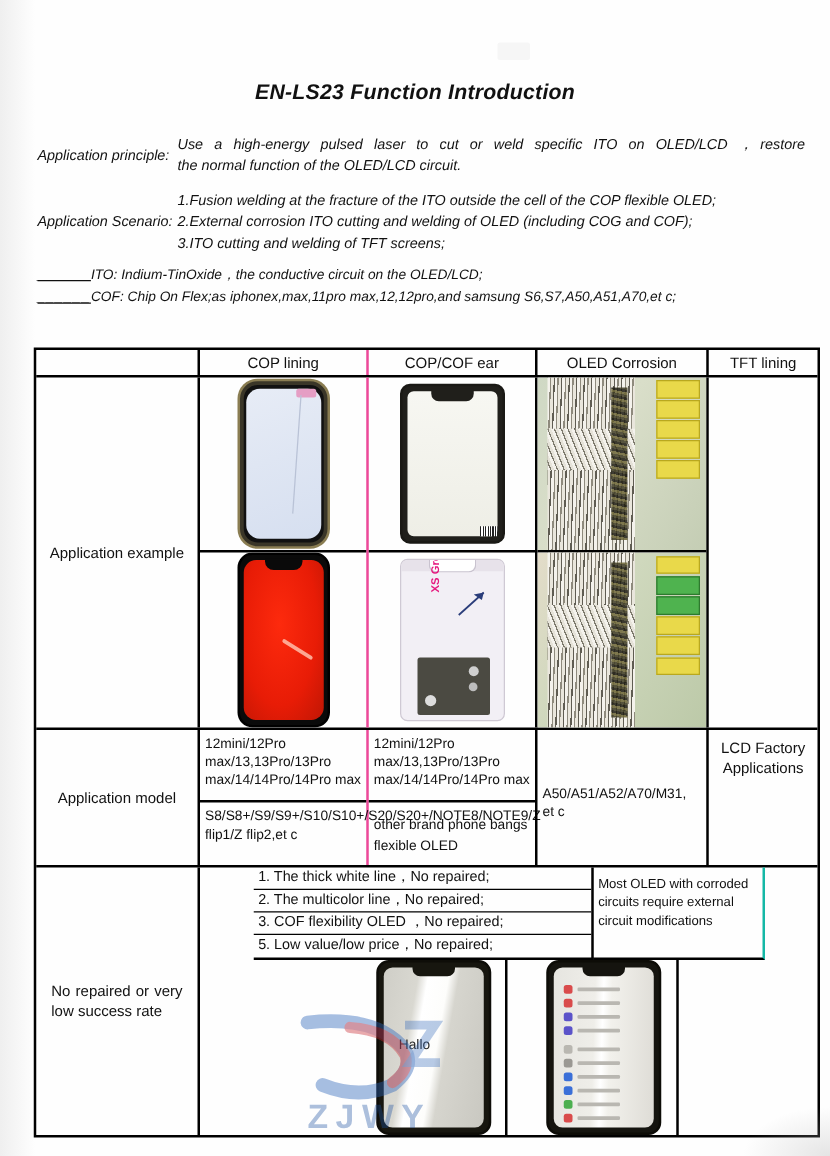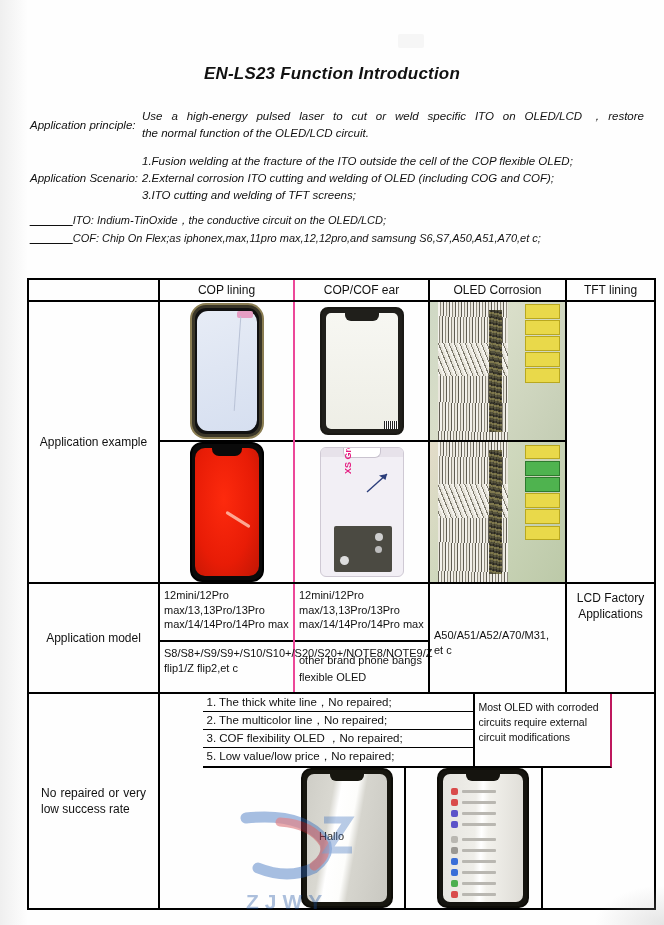--- a/index.html
+++ b/index.html
@@ -209,22 +209,22 @@
   }
   .ph-apps .lab{
     position:absolute;left:19px;width:34px;height:3px;background:#b9b7b1;border-radius:1px;
   }
   
   .watermark{
     position:absolute;left:228px;top:810px;width:180px;height:100px;
     pointer-events:none;opacity:.55;
   }
   .wm-text{
-    position:absolute;left:18px;top:80px;
-    font-size:21px;font-weight:bold;letter-spacing:6px;color:#1a4fa0;opacity:.65;
+    position:absolute;left:18px;top:68px;
+    font-size:27px;font-weight:bold;letter-spacing:6px;color:#1a4fa0;opacity:.65;
   }
   .corner-fade{
     position:absolute;right:0;bottom:0;width:70px;height:40px;
     background:radial-gradient(ellipse at 100% 100%, rgba(180,180,180,.35), rgba(255,255,255,0) 70%);
   }
   .topleft-fade{
     position:absolute;left:0;top:0;width:28px;height:925px;
     background:linear-gradient(90deg, rgba(235,235,235,.8), rgba(255,255,255,0));
   }
   .tiny-artifact{
@@ -416,21 +416,21 @@
       </div>
 
       <div style="flex:1;display:flex;flex-direction:column;box-sizing:border-box;align-items:center;">
         <div style="display:flex;box-sizing:border-box;">
           <div style="width:272px;flex:0 0 272px;border-right:2px solid #000;border-bottom:2px solid #000;box-sizing:border-box;">
             <div class="norep-item">1. The thick white line，No repaired;</div>
             <div class="norep-item">2. The multicolor line，No repaired;</div>
             <div class="norep-item">3. COF flexibility OLED ，No repaired;</div>
             <div class="norep-item last">5. Low value/low price，No repaired;</div>
           </div>
-          <div style="width:137px;flex:0 0 137px;border-right:2px solid #be185d;border-bottom:2px solid #000;box-sizing:border-box;">
+          <div style="width:137px;flex:0 0 137px;border-right:2px solid #14b8a6;border-bottom:2px solid #000;box-sizing:border-box;">
             <div class="pad" style="font-size:10.5px;line-height:15px;padding-top:6px;">Most OLED with corroded circuits require external circuit modifications</div>
           </div>
           <div style="flex:1;border-bottom:2px solid #000;box-sizing:border-box;"></div>
         </div>
 
         <div class="norep-imgs">
           <div class="ni ni-a imgbox">
             <div class="phone ph-hallo">
               <div class="scr"></div>
               <div class="notch"></div>

